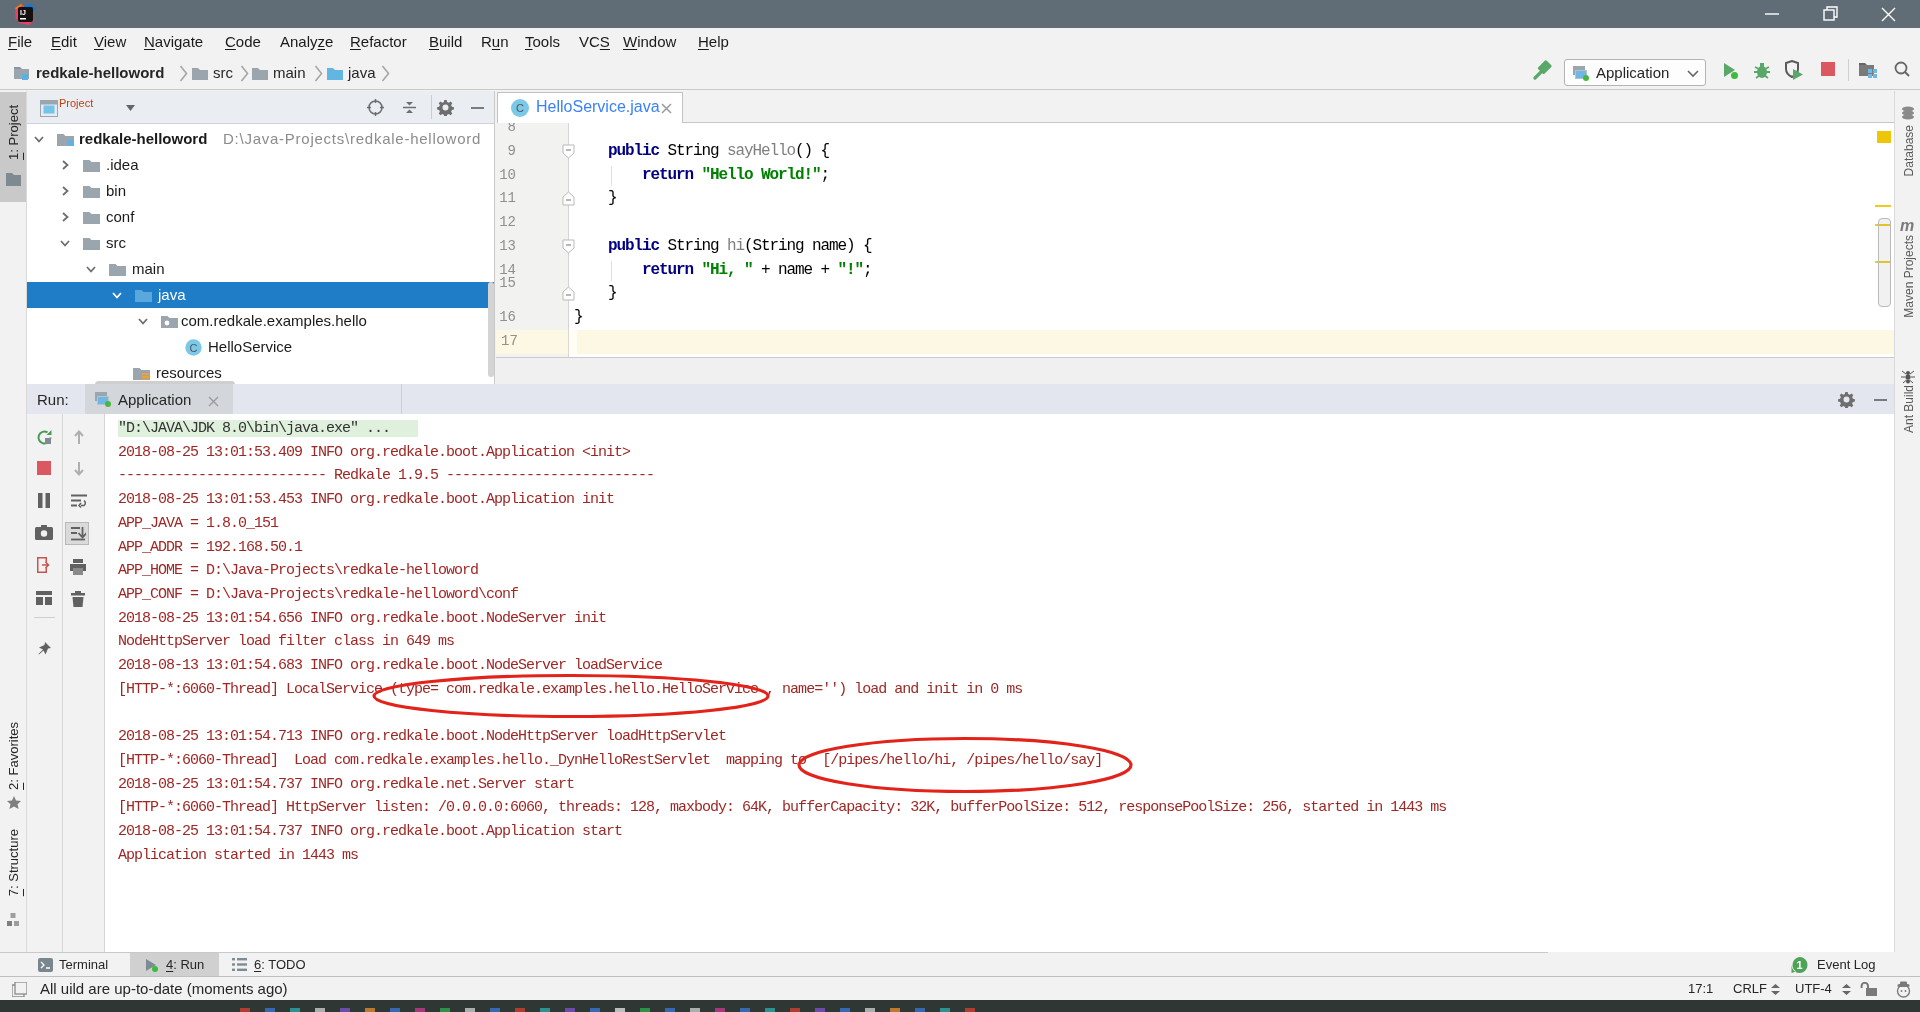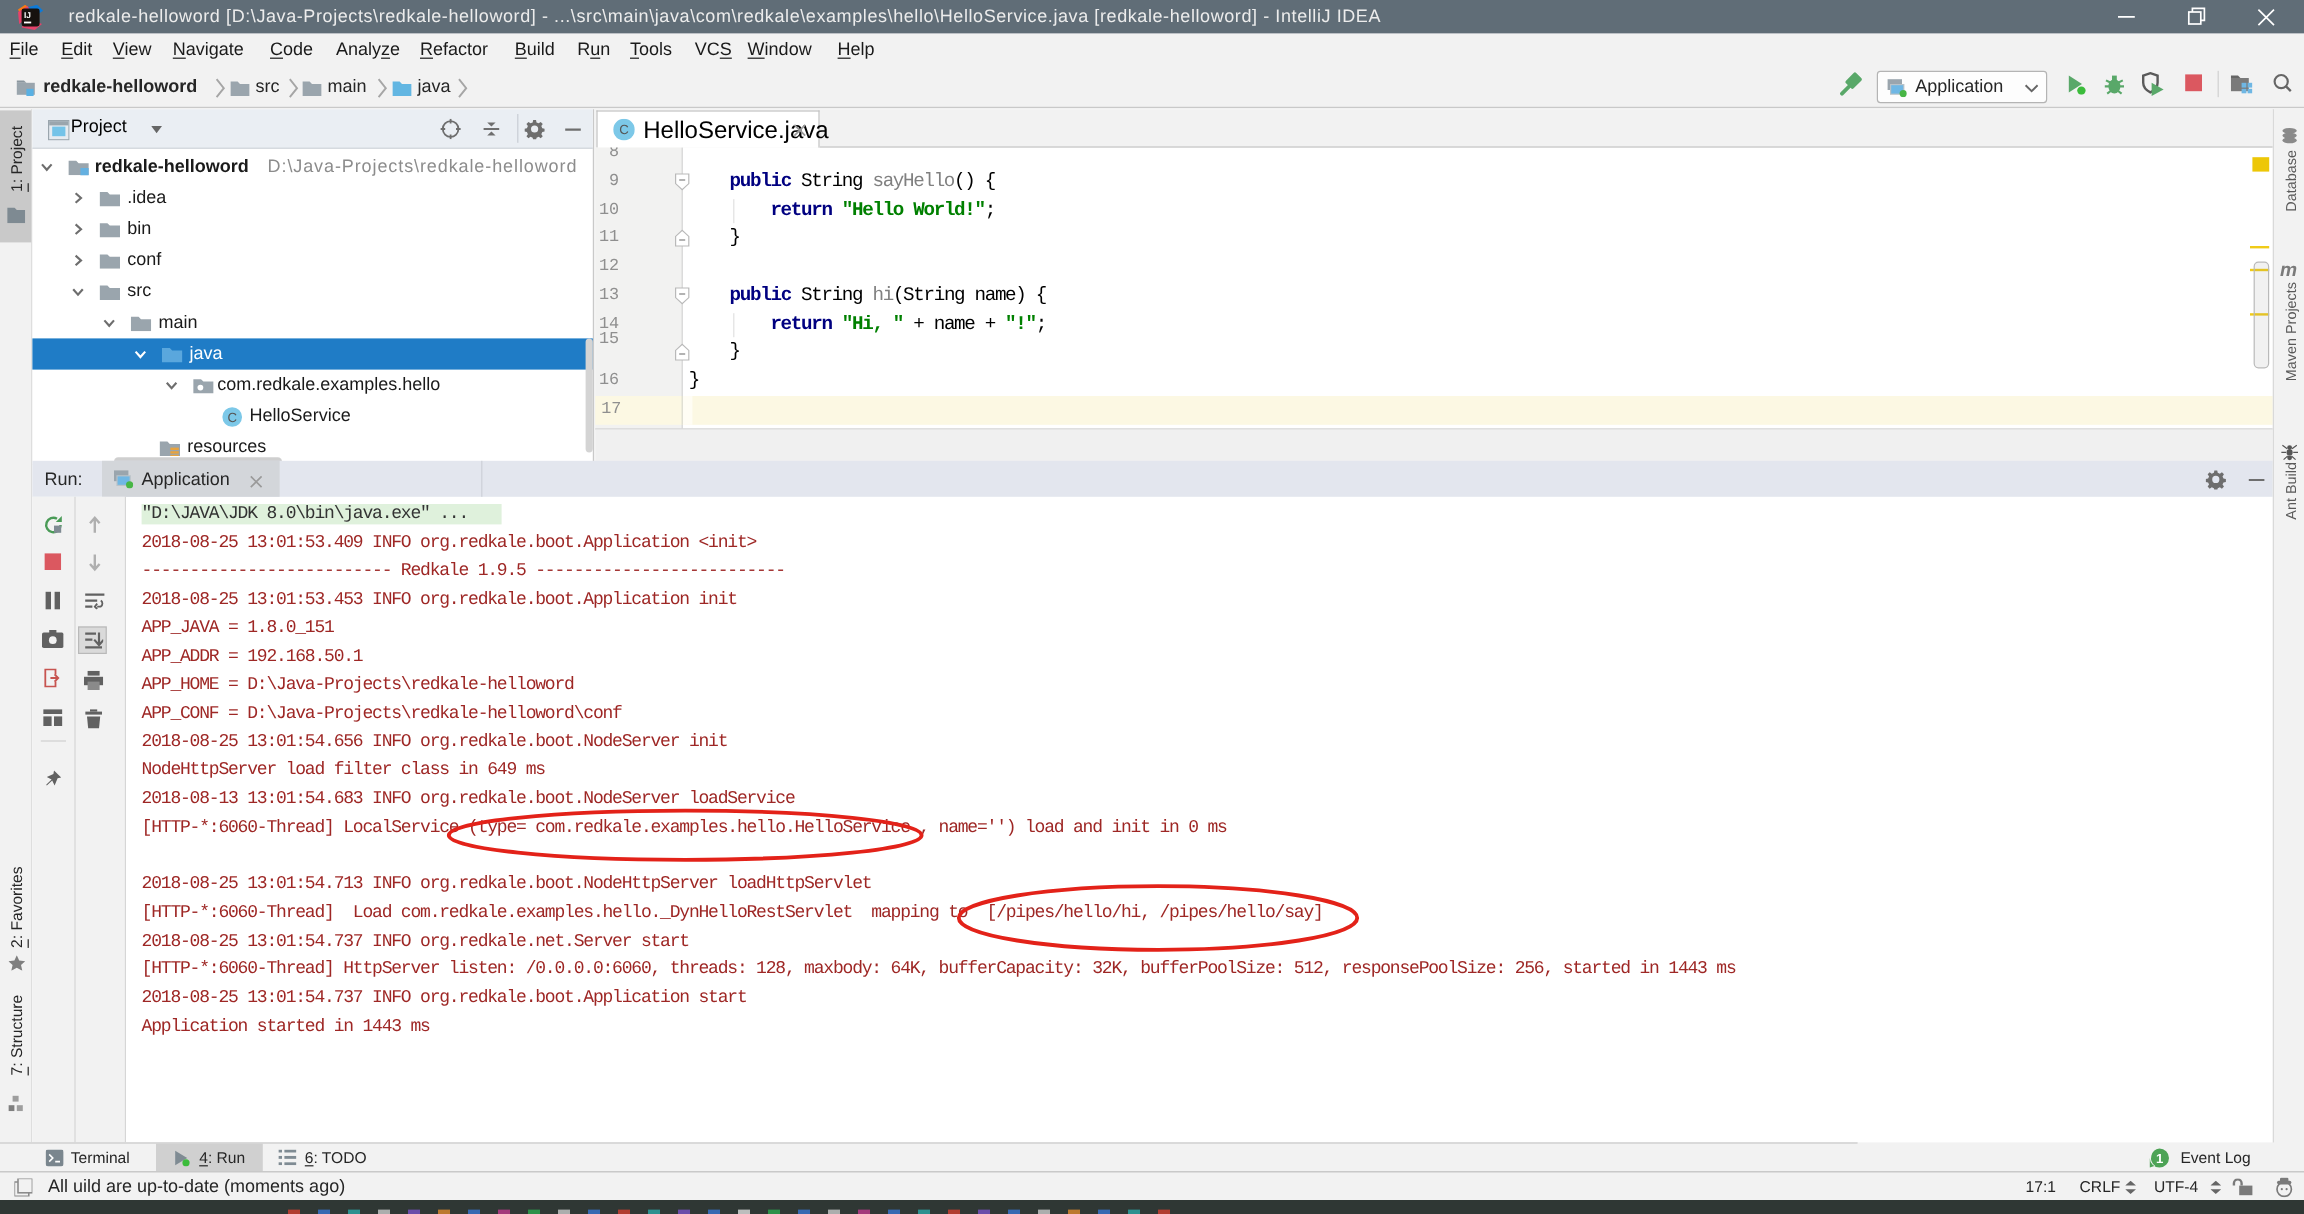--- a/index.html
+++ b/index.html
@@ -65,21 +65,20 @@
 <div id="titlebar">
   <svg class="abs" style="left:15px;top:4px" width="21" height="21" viewBox="0 0 21 21">
     <polygon points="0,4 6,0 10,3 3,10" fill="#f97a12"></polygon>
     <polygon points="21,5 16,0 8,2 13,10" fill="#0f7ad6"></polygon>
     <polygon points="1,16 0,6 8,1 12,8" fill="#e6426b"></polygon>
     <polygon points="20,16 14,21 3,19 8,11" fill="#e6426b"></polygon>
     <rect x="3" y="3" width="15" height="15" rx="2" fill="#16110e"></rect>
     <text x="5" y="11" font-size="7" fill="#fff" font-family="Liberation Sans" font-weight="bold">IJ</text>
     <rect x="5" y="14" width="6" height="1.5" fill="#fff"></rect>
   </svg>
-  <div id="titletext">redkale-helloword [D:\Java-Projects\redkale-helloword] - ...\src\main\java\com\redkale\examples\hello\HelloService.java [redkale-helloword] - IntelliJ IDEA</div>
   <svg class="abs" style="left:1758px;top:0" width="28" height="28">
       <line x1="7" y1="14" x2="21" y2="14" stroke="#fff" stroke-width="1.4"></line>
     </svg>
   <svg class="abs" style="left:1816px;top:0" width="28" height="28">
       <rect x="8" y="10" width="10" height="10" fill="none" stroke="#fff" stroke-width="1.4"></rect>
       <path d="M11 10 V7 H21 V17 H18" fill="none" stroke="#fff" stroke-width="1.4"></path>
     </svg>
   <svg class="abs" style="left:1874px;top:0" width="28" height="28">
       <path d="M8 8 L21 21 M21 8 L8 21" stroke="#fff" stroke-width="1.4"></path>
     </svg>
@@ -196,21 +195,21 @@
     </svg>
 </div>
 
 <div id="projpanel">
   <div id="projhead">
     <svg class="abs" style="left:13px;top:9px" width="18" height="17" viewBox="0 0 18 17">
         <rect x="0.5" y="0.5" width="17" height="16" fill="#e6ebf0" stroke="#9aa5ad"></rect>
         <rect x="1" y="1" width="16" height="3.5" fill="#9aa5ad"></rect>
         <rect x="3.5" y="5.5" width="11" height="8" fill="#74c3e8"></rect>
       </svg>
-    <span class="abs" style="left:32px;top:6px;font-size:15px;color:#000000">Project</span>
+    <span class="abs" style="left:32px;top:6px;font-size:11px;color:#c2410c">Project</span>
     <svg class="abs" style="left:99px;top:14px" width="9" height="6">
         <path d="M0 0 h9 L4.5 6 z" fill="#666"></path>
       </svg>
     <svg class="abs" style="left:340px;top:8px" width="17" height="17" viewBox="0 0 17 17">
         <circle cx="8.5" cy="8.5" r="6.5" fill="none" stroke="#6e6e6e" stroke-width="1.5"></circle>
         <path d="M8.5 0 v4 M8.5 13 v4 M0 8.5 h4 M13 8.5 h4" stroke="#6e6e6e" stroke-width="1.5"></path>
       </svg>
     <svg class="abs" style="left:374px;top:8px" width="17" height="17" viewBox="0 0 17 17" stroke="#6e6e6e">
         <line x1="2" y1="8.5" x2="15" y2="8.5" stroke-width="1.5"></line>
         <path d="M5 3 h7 L8.5 6.5 z" fill="#6e6e6e" stroke="none"></path>
@@ -324,21 +323,21 @@
 </div>
 
 <div id="editor">
   <div id="tabstrip">
     <div class="abs" style="left:187px;top:31px;width:1211px;height:1px;background:#c6c6c6"></div>
     <div id="tabactive">
       <svg class="abs" style="left:13px;top:6px" width="18" height="18">
           <circle cx="9" cy="9" r="9" fill="#7cc8e8"></circle>
           <text x="5" y="13" font-size="11" fill="#555" font-family="Liberation Sans">C</text>
         </svg>
-      <span class="abs" style="left:38px;top:5px;font-size:20px;color:#000000">HelloService.java</span>
+      <span class="abs" style="left:38px;top:5px;font-size:16px;color:#3b82f6">HelloService.java</span>
       <svg class="abs" style="left:163px;top:10px" width="11" height="11">
           <path d="M1 1 L10 10 M10 1 L1 10" stroke="#9a9a9a" stroke-width="1.5"></path>
         </svg>
     </div>
   </div>
   <div id="gutter">
       <div class="lnum" style="top:-3.6999999999999993px">8</div>
       <div class="lnum" style="top:20px">9</div>
       <div class="lnum" style="top:43.7px">10</div>
       <div class="lnum" style="top:67.39999999999999px">11</div>

